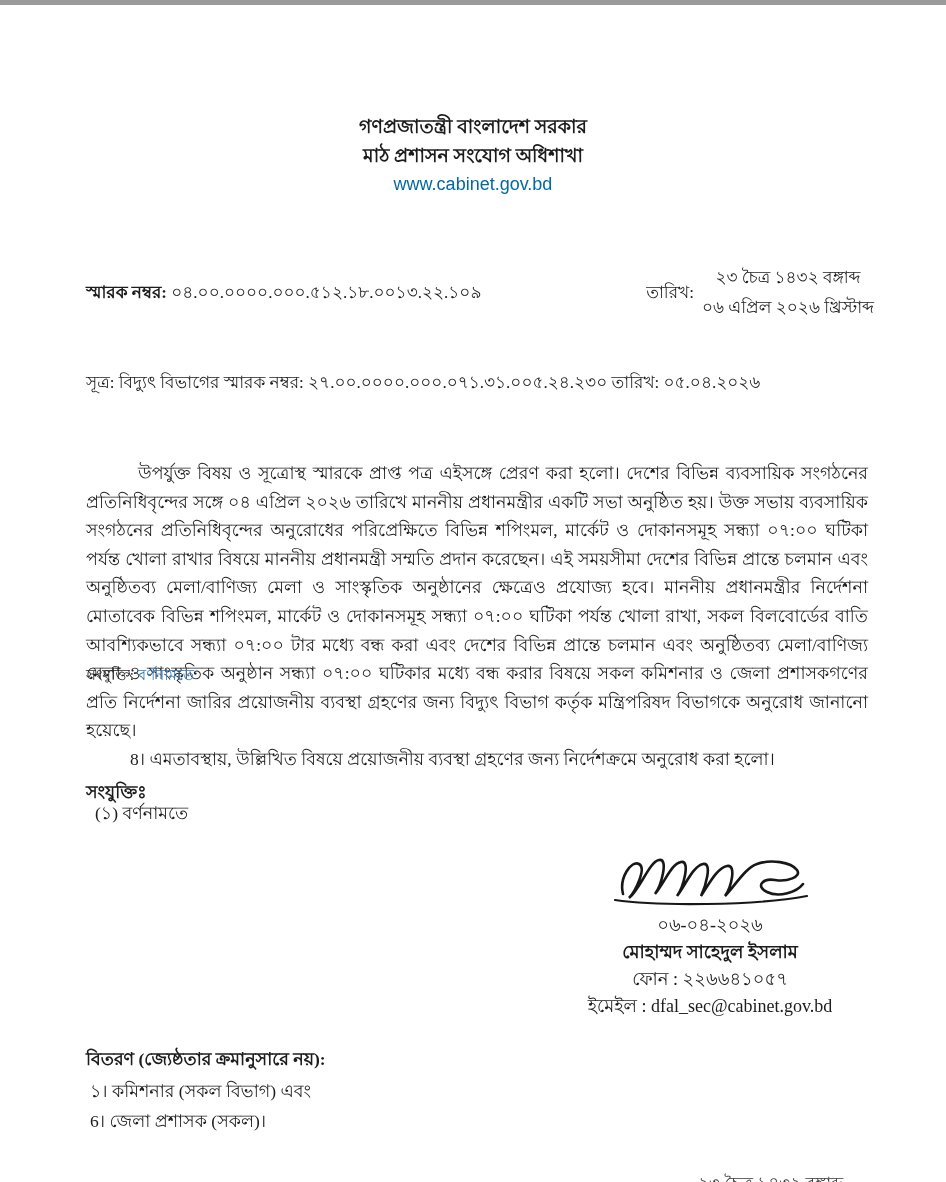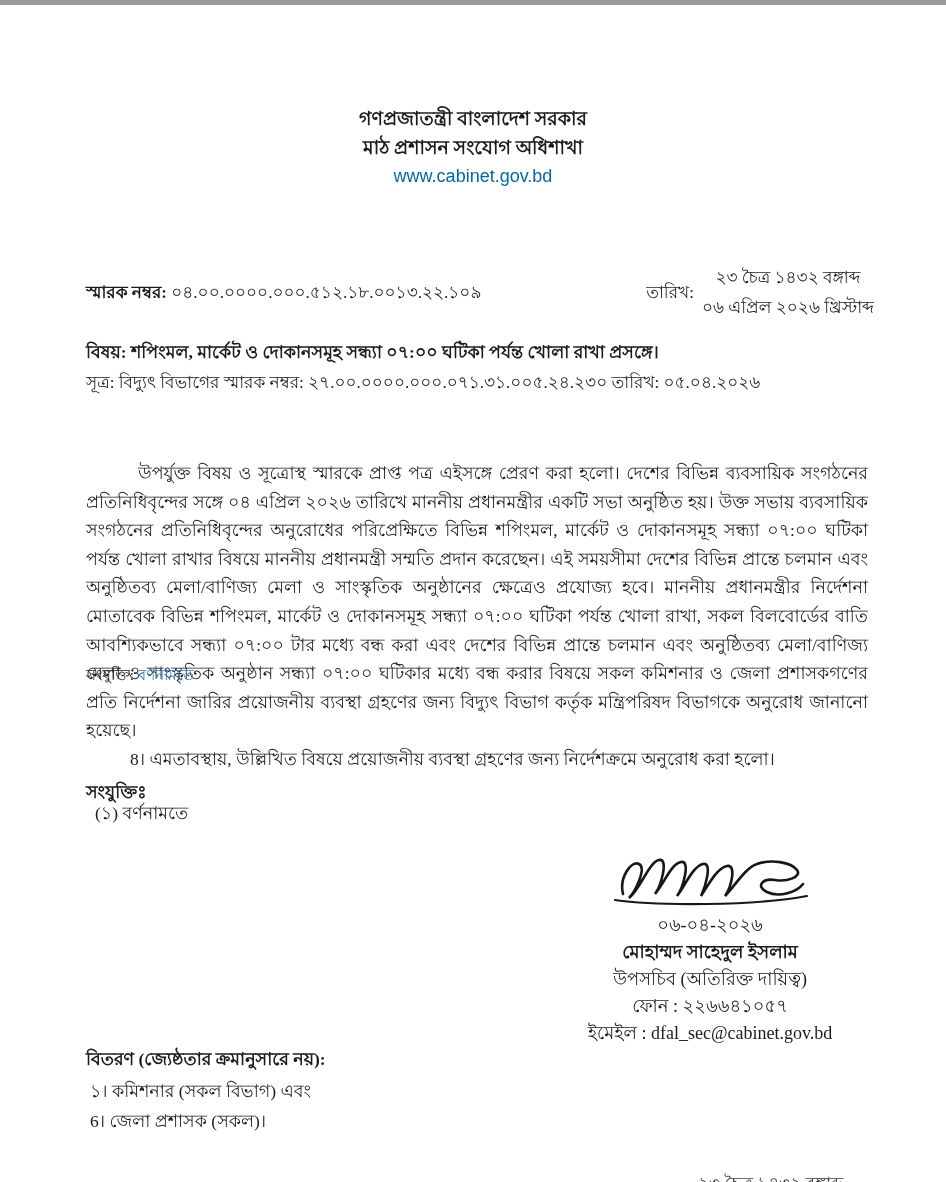--- a/index.html
+++ b/index.html
@@ -19,21 +19,21 @@
   }
   .top-bar {
     position: absolute;
     top: 0; left: 0;
     width: 100%; height: 5px;
     background: #9b9b9b;
   }
   
   .header-block {
     position: absolute;
-    top: 104px; left: 0;
+    top: 112px; left: 0;
     width: 100%;
     text-align: center;
   }
   .header-block .gov-line { font-size: 19px; line-height: 29px; font-weight: 600; }
   .header-block .web-line { font-size: 18px; line-height: 29px; color: #0369a1; font-family: "Liberation Sans", "DejaVu Sans", sans-serif; }
 
   
   .memo-left {
     position: absolute;
     top: 279px; left: 86px;
@@ -174,24 +174,20 @@
   </div>
 
   <div class="date-block">
     <span class="date-label">তারিখ:</span>
     <span class="date-col">
       <span style="display:block">২৩ চৈত্র ১৪৩২ বঙ্গাব্দ</span>
       <span style="display:block">০৬ এপ্রিল ২০২৬ খ্রিস্টাব্দ</span>
     </span>
   </div>
 
-  <div class="subject-line">
-    <span>বিষয়:</span>
-    <span>শপিংমল, মার্কেট ও দোকানসমূহ সন্ধ্যা ০৭:০০ ঘটিকা পর্যন্ত খোলা রাখা প্রসঙ্গে।</span>
-  </div>
 
   <div class="ref-line">
     <span>সূত্র:</span>
     <span>বিদ্যুৎ বিভাগের স্মারক নম্বর: ২৭.০০.০০০০.০০০.০৭১.৩১.০০৫.২৪.২৩০  তারিখ: ০৫.০৪.২০২৬</span>
   </div>
 
   <div class="body-block">
     <p class="para1">উপর্যুক্ত বিষয় ও সূত্রোস্থ স্মারকে প্রাপ্ত পত্র এইসঙ্গে প্রেরণ করা হলো। দেশের বিভিন্ন ব্যবসায়িক সংগঠনের প্রতিনিধিবৃন্দের সঙ্গে ০৪ এপ্রিল ২০২৬ তারিখে মাননীয় প্রধানমন্ত্রীর একটি সভা অনুষ্ঠিত হয়। উক্ত সভায় ব্যবসায়িক সংগঠনের প্রতিনিধিবৃন্দের অনুরোধের পরিপ্রেক্ষিতে বিভিন্ন শপিংমল, মার্কেট ও দোকানসমূহ সন্ধ্যা ০৭:০০ ঘটিকা পর্যন্ত খোলা রাখার বিষয়ে মাননীয় প্রধানমন্ত্রী সম্মতি প্রদান করেছেন। এই সময়সীমা দেশের বিভিন্ন প্রান্তে চলমান এবং অনুষ্ঠিতব্য মেলা/বাণিজ্য মেলা ও সাংস্কৃতিক অনুষ্ঠানের ক্ষেত্রেও প্রযোজ্য হবে। মাননীয় প্রধানমন্ত্রীর নির্দেশনা মোতাবেক বিভিন্ন শপিংমল, মার্কেট ও দোকানসমূহ সন্ধ্যা ০৭:০০ ঘটিকা পর্যন্ত খোলা রাখা, সকল বিলবোর্ডের বাতি আবশ্যিকভাবে সন্ধ্যা ০৭:০০ টার মধ্যে বন্ধ করা এবং দেশের বিভিন্ন প্রান্তে চলমান এবং অনুষ্ঠিতব্য মেলা/বাণিজ্য মেলা ও সাংস্কৃতিক অনুষ্ঠান সন্ধ্যা ০৭:০০ ঘটিকার মধ্যে বন্ধ করার বিষয়ে সকল কমিশনার ও জেলা প্রশাসকগণের প্রতি নির্দেশনা জারির প্রয়োজনীয় ব্যবস্থা গ্রহণের জন্য বিদ্যুৎ বিভাগ কর্তৃক মন্ত্রিপরিষদ বিভাগকে অনুরোধ জানানো হয়েছে।</p>
     <p class="para2">8। এমতাবস্থায়, উল্লিখিত বিষয়ে প্রয়োজনীয় ব্যবস্থা গ্রহণের জন্য নির্দেশক্রমে অনুরোধ করা হলো।</p>
   </div>
@@ -204,21 +200,20 @@
   <div class="attach-head">সংযুক্তিঃ</div>
   <div class="attach-item">(১) বর্ণনামতে</div>
 
   <div class="sig-block">
     <svg class="sig-image" viewBox="0 0 210 62">
       <path d="M18,46 C14,30 26,12 34,16 C42,20 30,44 24,50 C36,40 44,14 54,12 C64,10 56,38 50,46 C60,34 66,16 76,14 C86,12 78,40 72,48 C80,38 88,18 98,16 C108,14 100,40 96,48 C104,36 112,20 122,18 C132,16 126,40 120,48 C130,38 140,20 152,16 C166,11 186,14 192,22 C197,29 182,34 170,32 C158,30 150,38 162,44 C174,50 192,44 198,36" fill="none" stroke="#171717" stroke-width="2.6" stroke-linecap="round"></path>
       <path d="M10,52 C50,58 150,58 202,48" fill="none" stroke="#171717" stroke-width="2.2" stroke-linecap="round"></path>
     </svg>
     <div>০৬-০৪-২০২৬</div>
     <div class="sig-name">মোহাম্মদ সাহেদুল ইসলাম</div>
-    <div>উপসচিব (অতিরিক্ত দায়িত্ব)</div>
     <div>ফোন : ২২৬৬৪১০৫৭</div>
     <div>ইমেইল : dfal_sec@cabinet.gov.bd</div>
   </div>
 
   <div class="dist-head">বিতরণ (জ্যেষ্ঠতার ক্রমানুসারে নয়):</div>
   <div class="dist-item1">১। কমিশনার (সকল বিভাগ) এবং</div>
   <div class="dist-item2">6। জেলা প্রশাসক (সকল)।</div>
 
   <div class="footer-partial">২৩ চৈত্র ১৪৩২ বঙ্গাব্দ</div>
 

